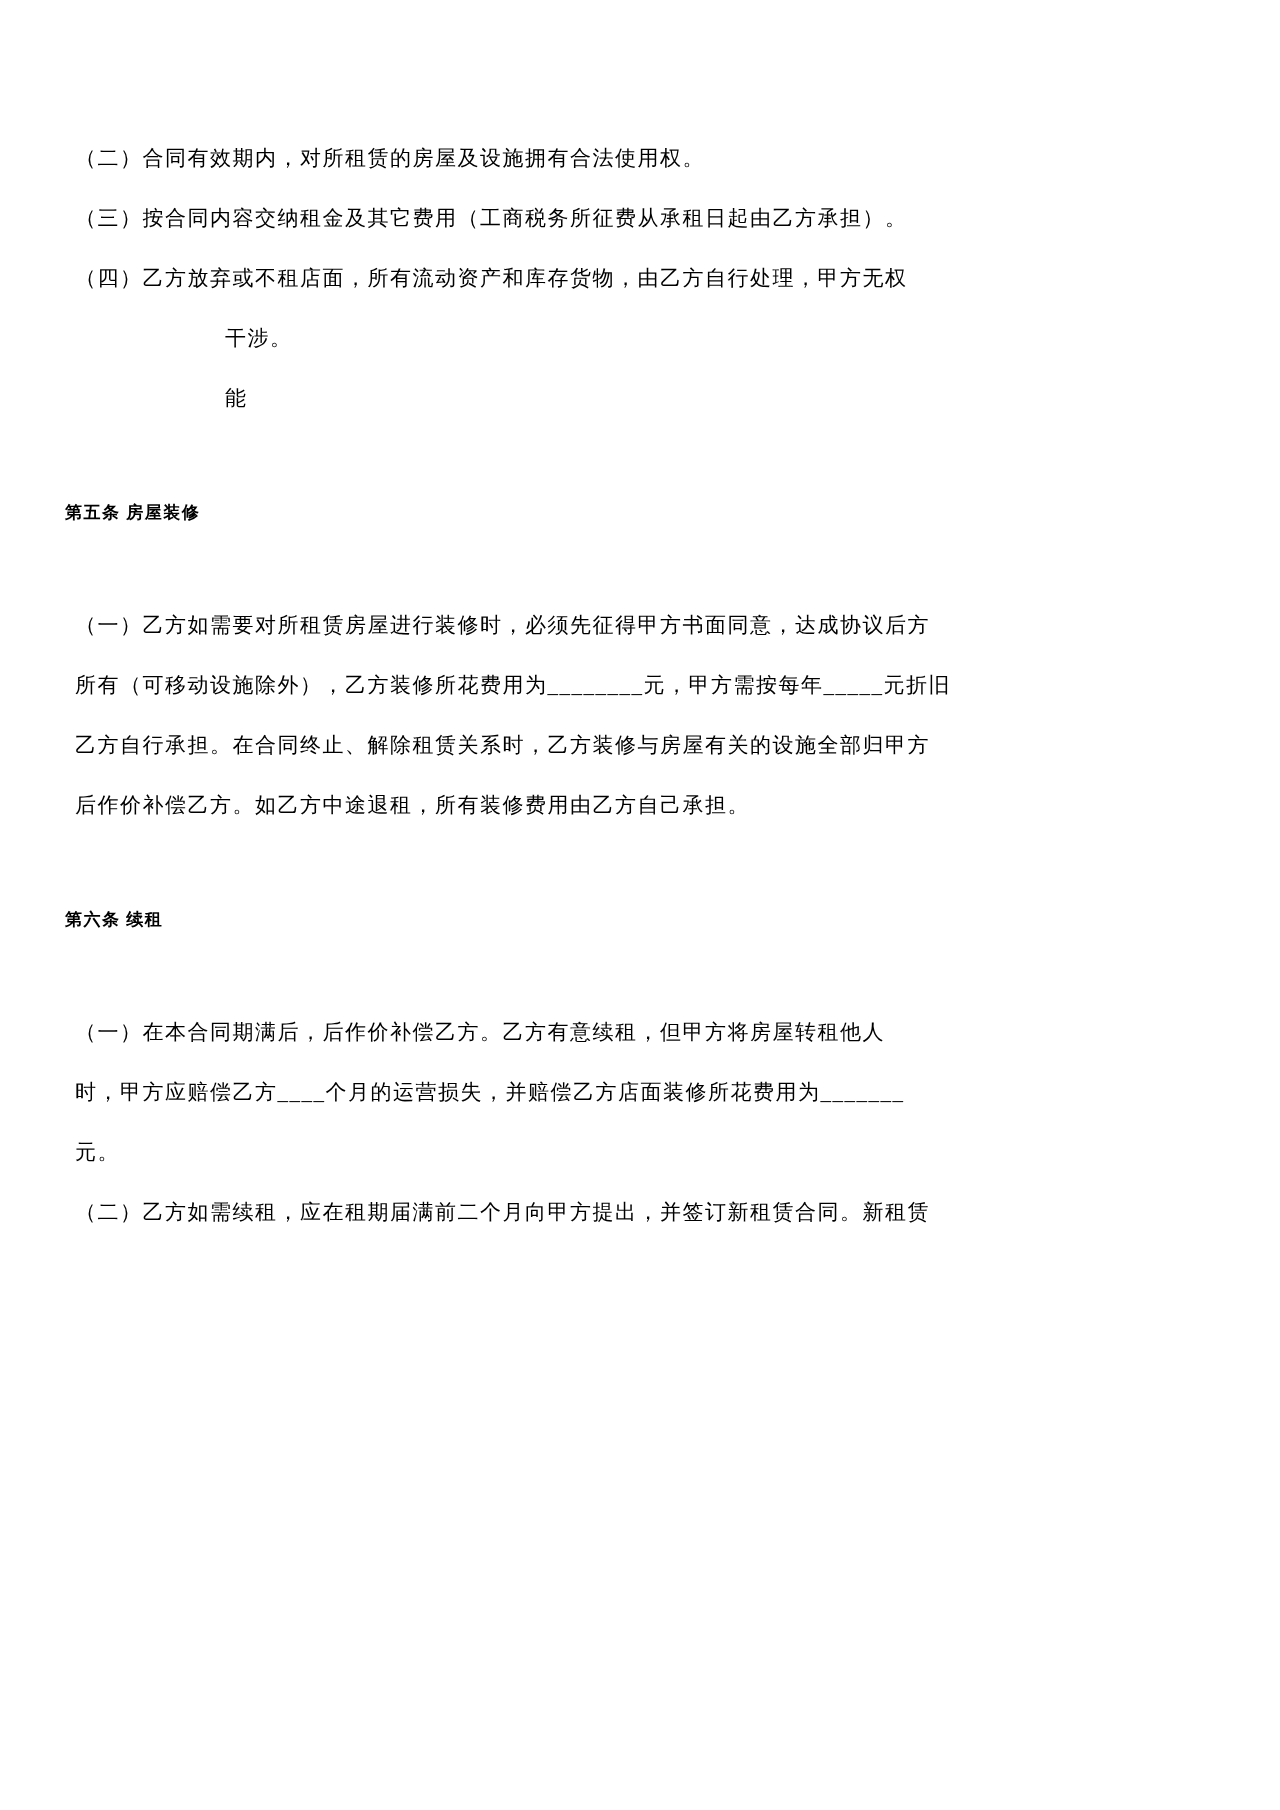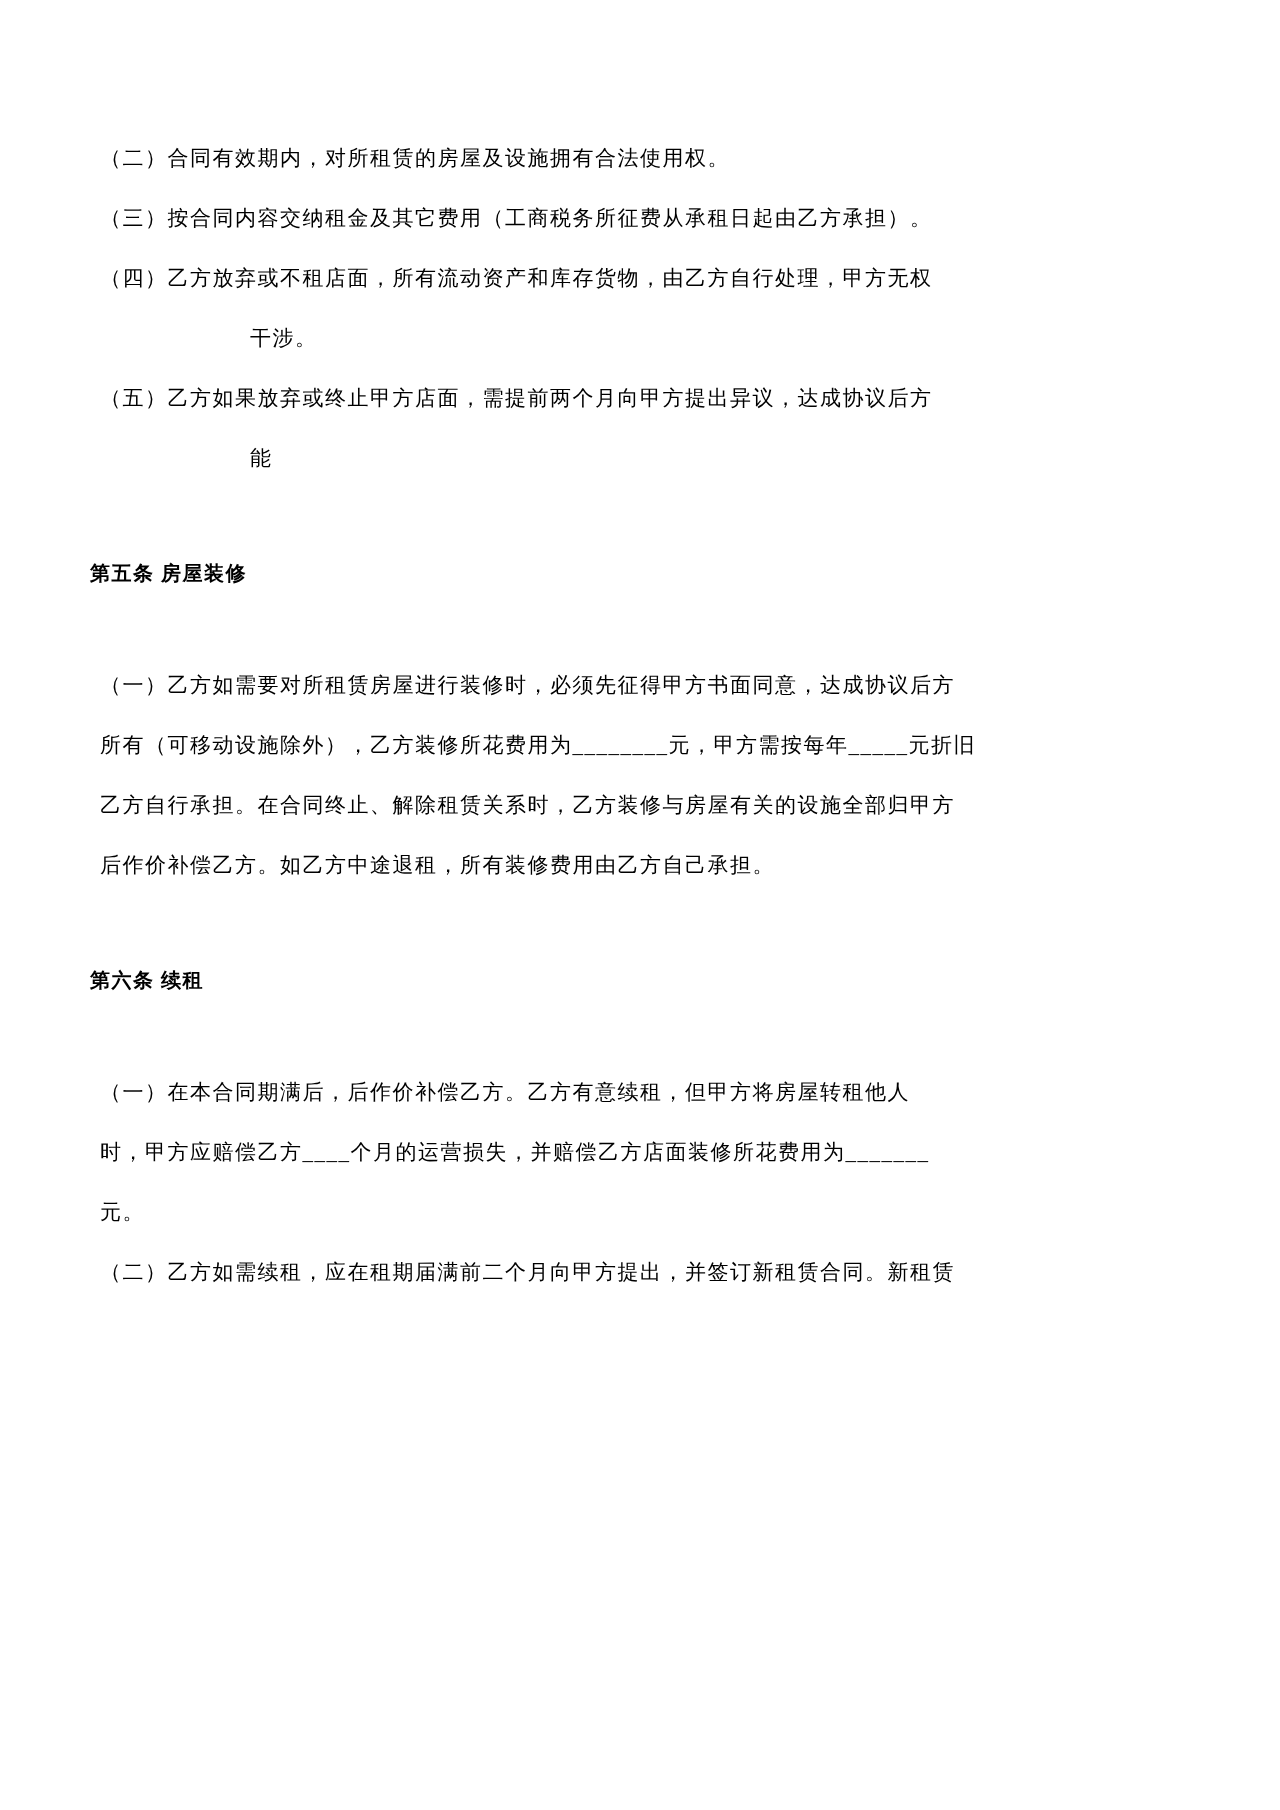--- a/index.html
+++ b/index.html
@@ -10,56 +10,55 @@
   body {
     height: 1810px;
     font-family: "Liberation Serif", "DejaVu Serif", serif;
     color: #000000;
     overflow: hidden;
   }
   .page {
     width: 1280px;
     height: 1810px;
     background: #ffffff;
-    padding: 128px 90px 0 90px;
+    padding: 128px 90px 0 65px;
   }
   .doc-body {
     width: 1100px;
   }
   .line {
     font-size: 21px;
     letter-spacing: 1.5px;
     line-height: 60px;
     min-height: 60px;
     white-space: pre;
   }
   .indent-0 { padding-left: 10px; }
   .indent-1 { padding-left: 16px; }
   .indent-2 { padding-left: 160px; }
   .heading {
-    font-size: 20px;
+    font-size: 17px;
     letter-spacing: 1.5px;
     line-height: 60px;
     min-height: 60px;
     font-weight: bold;
     margin-top: 55px;
     margin-bottom: 52px;
     white-space: pre;
   }
 </style>
 </head>
 <body>
 
 <div class="page">
   <div class="doc-body">
       <div class="line indent-0">（二）合同有效期内，对所租赁的房屋及设施拥有合法使用权。</div>
       <div class="line indent-0">（三）按合同内容交纳租金及其它费用（工商税务所征费从承租日起由乙方承担）。</div>
       <div class="line indent-0">（四）乙方放弃或不租店面，所有流动资产和库存货物，由乙方自行处理，甲方无权</div>
       <div class="line indent-2">干涉。</div>
-      <div class="line indent-0">（五）乙方如果放弃或终止甲方店面，需提前两个月向甲方提出异议，达成协议后方</div>
       <div class="line indent-2">能</div>
       <div class="heading">第五条 房屋装修</div>
       <div class="line indent-0">（一）乙方如需要对所租赁房屋进行装修时，必须先征得甲方书面同意，达成协议后方</div>
       <div class="line indent-0">所有（可移动设施除外），乙方装修所花费用为________元，甲方需按每年_____元折旧</div>
       <div class="line indent-0">乙方自行承担。在合同终止、解除租赁关系时，乙方装修与房屋有关的设施全部归甲方</div>
       <div class="line indent-0">后作价补偿乙方。如乙方中途退租，所有装修费用由乙方自己承担。</div>
       <div class="heading">第六条 续租</div>
       <div class="line indent-0">（一）在本合同期满后，后作价补偿乙方。乙方有意续租，但甲方将房屋转租他人</div>
       <div class="line indent-0">时，甲方应赔偿乙方____个月的运营损失，并赔偿乙方店面装修所花费用为_______</div>
       <div class="line indent-0">元。</div>

